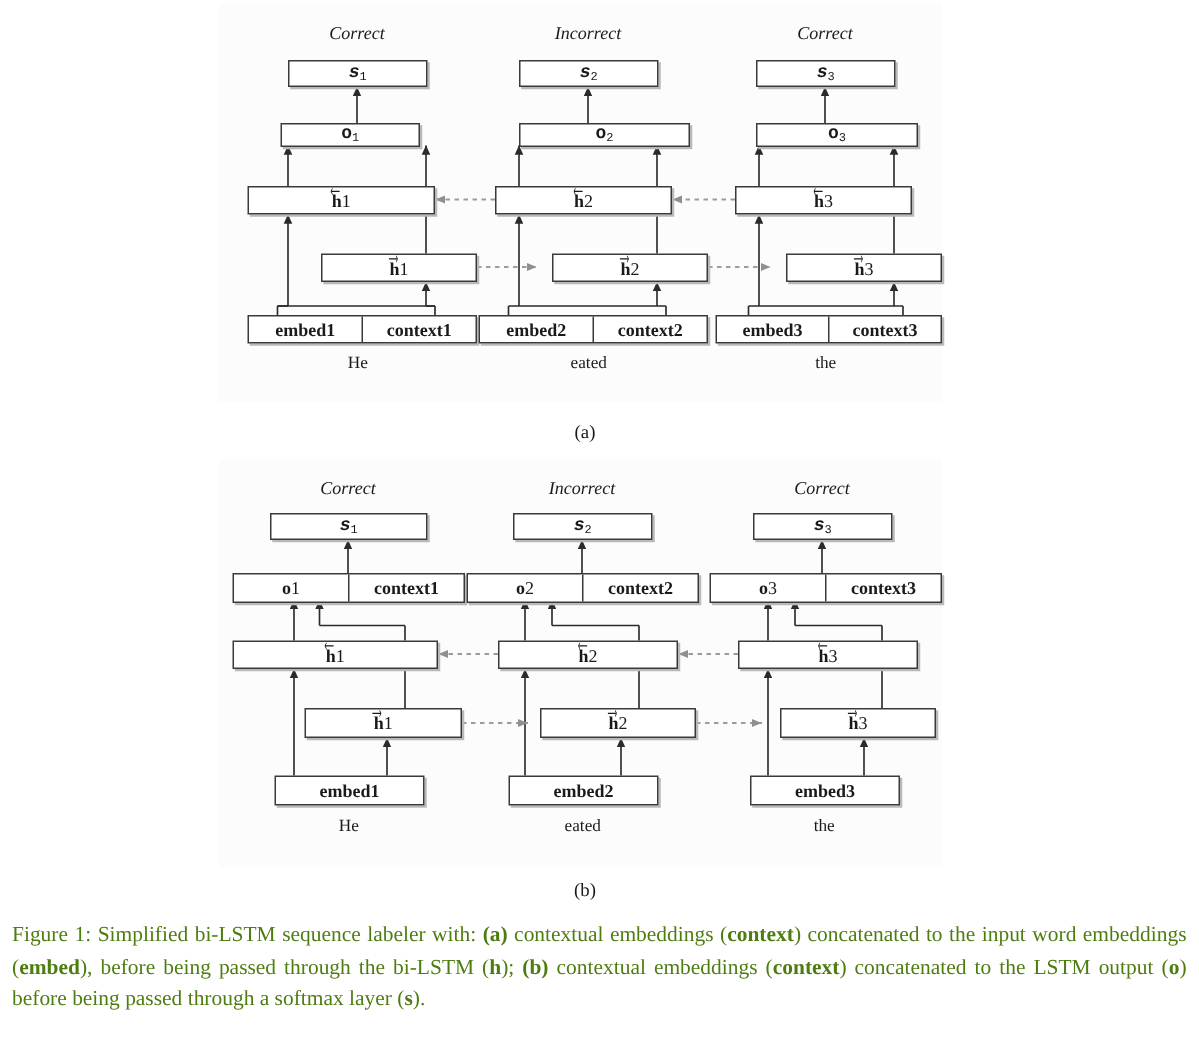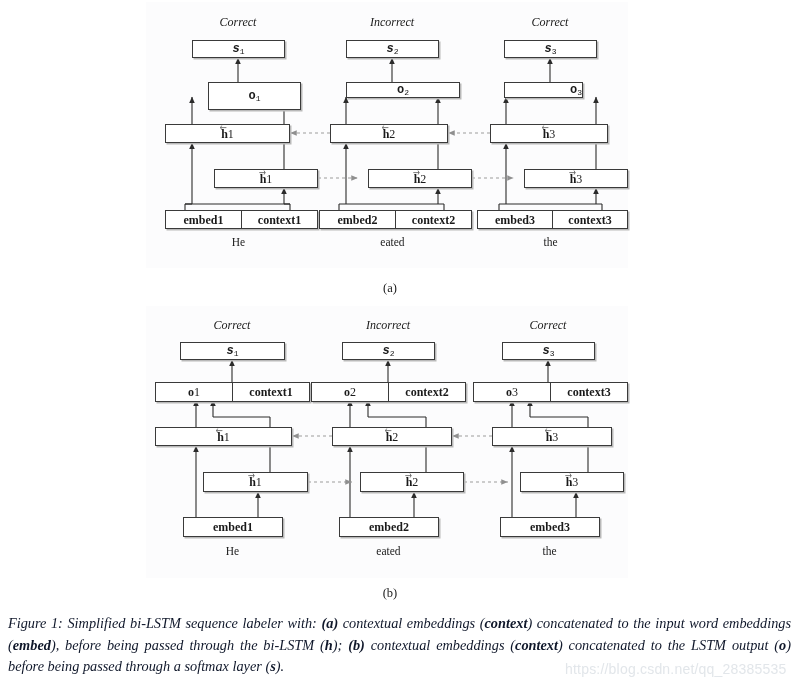--- a/index.html
+++ b/index.html
@@ -79,24 +79,23 @@
     white-space:nowrap;
   }
 
   
   #caption{
     position:absolute;
     left:8px; top:613px; width:783px;
     font-family:"Liberation Serif", serif;
     font-size:14.3px;
     line-height:1.52;
-    color:#0f172a;
+    color:#4d7c0f;
     text-align:justify;
     text-justify:inter-word;
-    font-style:italic;
   }
   #caption b{font-weight:bold;}
 
   #watermark{
     position:absolute;
     left:565px; top:661px;
     font-family:"Liberation Sans", sans-serif;
     font-size:14px;
     color:#e2e6ea;
     letter-spacing:0.2px;
@@ -203,27 +202,27 @@
   <div class="nodebox" style="left:192px;top:40px;width:93px;height:18px;">
     <span class="lbl"><span class="ital-s">s</span><span class="sub">1</span></span>
   </div>
   <div class="nodebox" style="left:346px;top:40px;width:93px;height:18px;">
     <span class="lbl"><span class="ital-s">s</span><span class="sub">2</span></span>
   </div>
   <div class="nodebox" style="left:504px;top:40px;width:93px;height:18px;">
     <span class="lbl"><span class="ital-s">s</span><span class="sub">3</span></span>
   </div>
 
-  <div class="nodebox" style="left:208px;top:82px;width:93px;height:28px;">
+  <div class="nodebox" style="left:187px;top:82px;width:93px;height:16px;">
     <span class="lbl"><span class="bold">o</span><span class="sub">1</span></span>
   </div>
   <div class="nodebox" style="left:346px;top:82px;width:114px;height:16px;">
     <span class="lbl"><span class="bold">o</span><span class="sub">2</span></span>
   </div>
-  <div class="nodebox" style="left:504px;top:82px;width:79px;height:16px;justify-content:flex-end;">
+  <div class="nodebox" style="left:504px;top:82px;width:108px;height:16px;">
     <span class="lbl"><span class="bold">o</span><span class="sub">3</span></span>
   </div>
 
   <div class="nodebox" style="left:165px;top:124px;width:125px;height:19px;">
     <span class="harrow">
       <span class="acc">
         <svg viewBox="0 0 24 5" preserveAspectRatio="none">
             <path d="M23,2.6 L2,2.6 M2,2.6 L6,0.6 M2,2.6 L6,4.6" stroke="#1a1a1a" stroke-width="0.9" fill="none"></path>
           </svg>
       </span>
@@ -440,15 +439,14 @@
   </div>
 
   <div class="wordlabel" style="left:186px;top:545px;width:93px;">He</div>
   <div class="wordlabel" style="left:342px;top:545px;width:93px;">eated</div>
   <div class="wordlabel" style="left:503px;top:545px;width:93px;">the</div>
 
   <div class="subfiglabel" style="left:340px;top:586px;width:100px;">(b)</div>
 
   <div id="caption"><span>Figure 1: Simplified bi-LSTM sequence labeler with: </span><b>(a)</b><span> contextual embeddings (</span><b>context</b><span>) concatenated to the input word embeddings (</span><b>embed</b><span>), before being passed through the bi-LSTM (</span><b>h</b><span>); </span><b>(b)</b><span> contextual embeddings (</span><b>context</b><span>) concatenated to the LSTM output (</span><b>o</b><span>) before being passed through a softmax layer (</span><b>s</b><span>).</span></div>
 
-  <div id="watermark">https://blog.csdn.net/qq_28385535</div>
 
 </div>
 
 </body></html>

